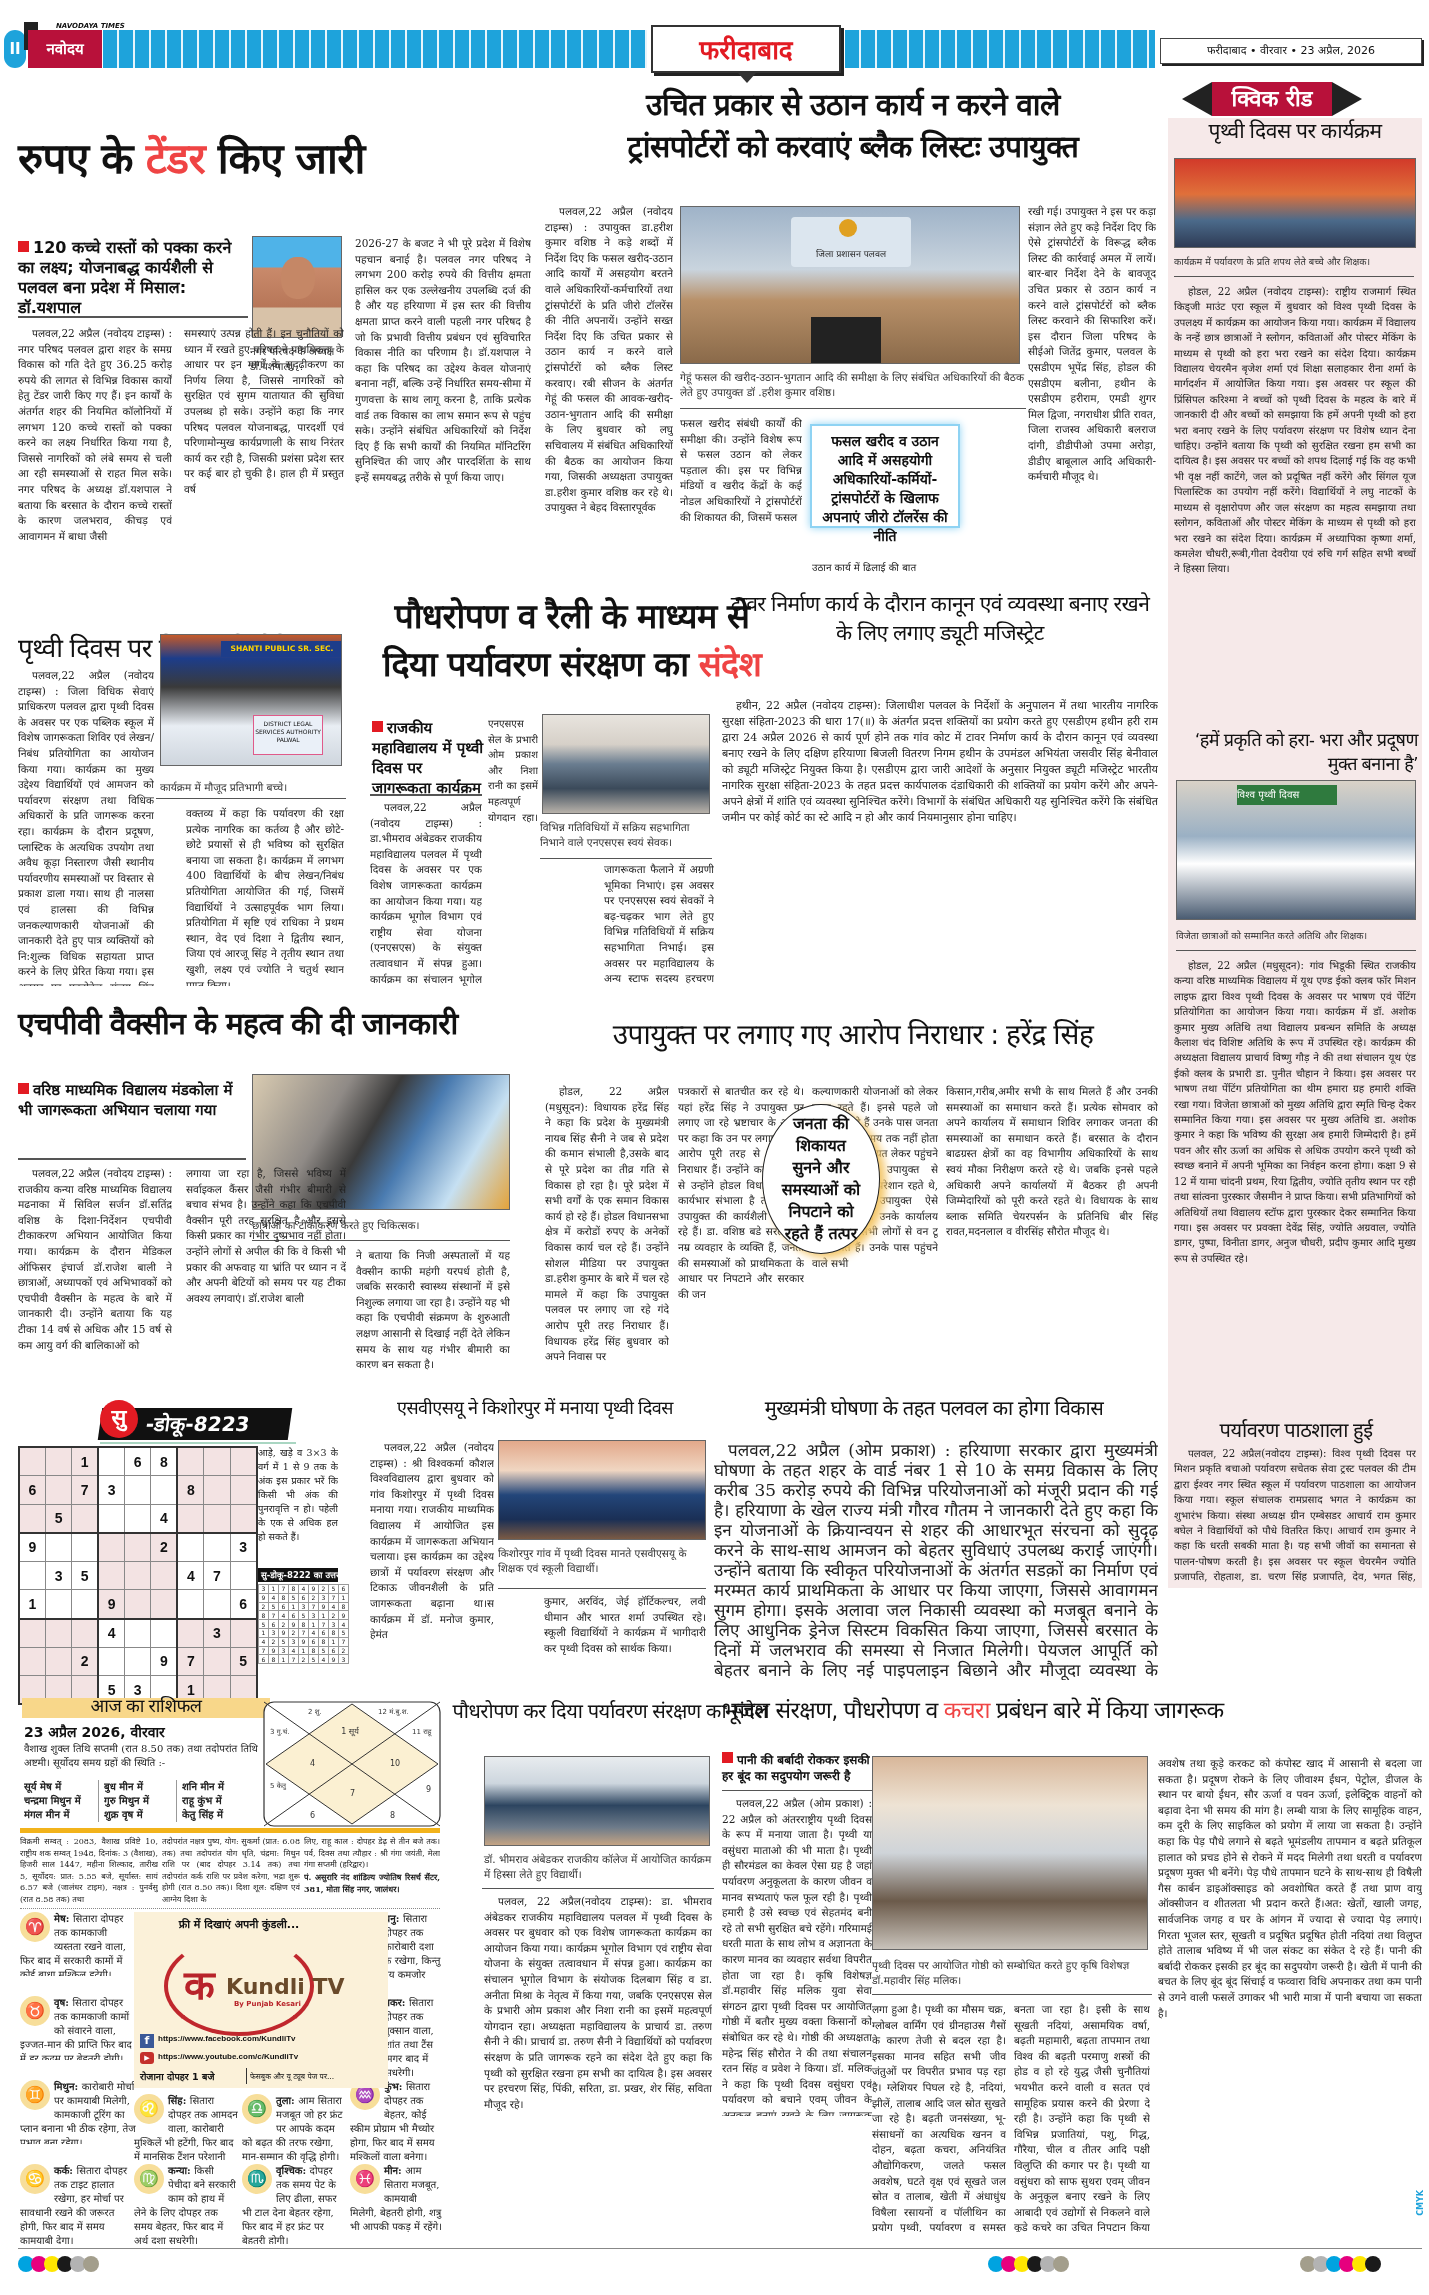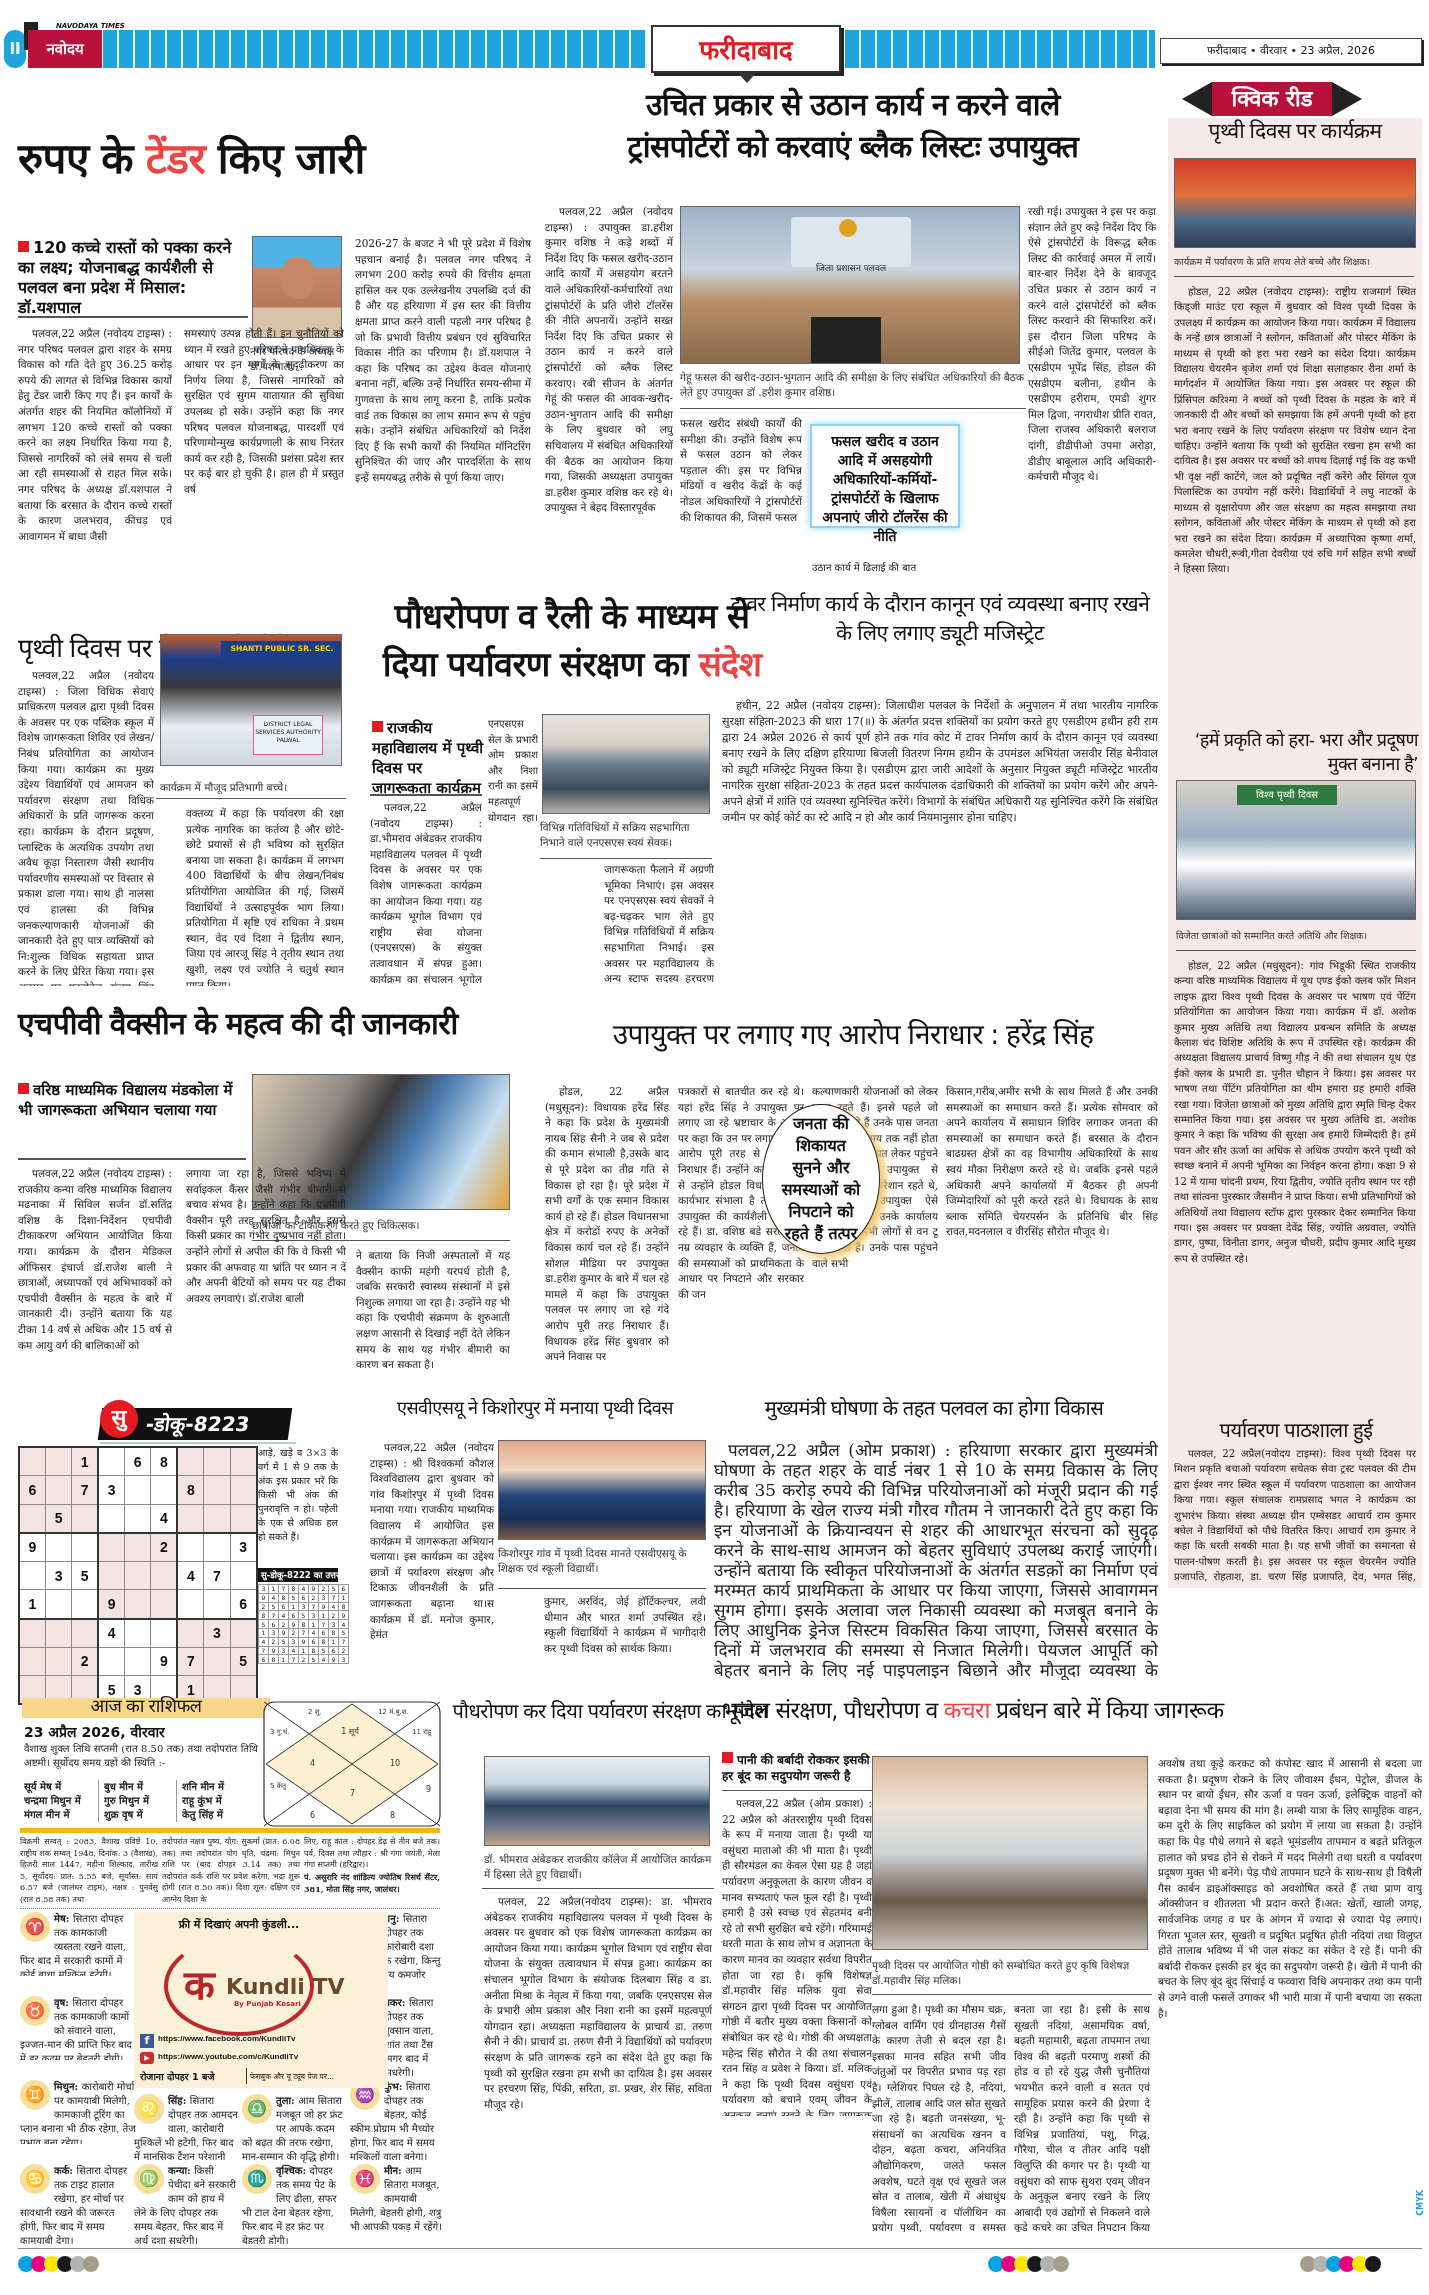--- a/index.html
+++ b/index.html
@@ -90,21 +90,21 @@
 
 <div>
   <div class="abs hl" style="left:548px;top:84px;width:610px;font-size:30px;line-height:42px;text-align:center">
     <span>उचित प्रकार से उठान कार्य न करने वाले</span><br>
     <span>ट्रांसपोर्टरों को करवाएं ब्लैक लिस्टः उपायुक्त</span>
   </div>
   <div class="abs body" style="left:545px;top:204px;width:128px;height:380px">
       <p>पलवल,22 अप्रैल (नवोदय टाइम्स) : उपायुक्त डा.हरीश कुमार वशिष्ठ ने कड़े शब्दों में निर्देश दिए कि फसल खरीद-उठान आदि कार्यों में असहयोग बरतने वाले अधिकारियों-कर्मचारियों तथा ट्रांसपोर्टरों के प्रति जीरो टॉलरेंस की नीति अपनायें। उन्होंने सख्त निर्देश दिए कि उचित प्रकार से उठान कार्य न करने वाले ट्रांसपोर्टरों को ब्लैक लिस्ट करवाए। रबी सीजन के अंतर्गत गेहूं की फसल की आवक-खरीद-उठान-भुगतान आदि की समीक्षा के लिए बुधवार को लघु सचिवालय में संबंधित अधिकारियों की बैठक का आयोजन किया गया, जिसकी अध्यक्षता उपायुक्त डा.हरीश कुमार वशिष्ठ कर रहे थे। उपायुक्त ने बेहद विस्तारपूर्वक</p>
     </div>
   <div class="photo" style="left:680px;top:206px;width:340px;height:158px;background:linear-gradient(180deg,#9fb3c8 0%,#c9d4de 40%,#b89068 60%,#8a6a4a 100%)">
-    <div style="position:absolute;left:110px;top:10px;width:120px;height:50px;background:#dce6ef;border-radius:4px;font-size:9px;text-align:center;padding-top:44px;color:#222">जिला प्रशासन पलवल</div>
+    <div style="position:absolute;left:110px;top:10px;width:120px;height:50px;background:#dce6ef;border-radius:4px;font-size:9px;text-align:center;padding-top:30px;color:#222">जिला प्रशासन पलवल</div>
     <div style="position:absolute;left:158px;top:12px;width:18px;height:18px;border-radius:50%;background:#e0a020"></div>
     <div style="position:absolute;left:130px;top:110px;width:70px;height:48px;background:#222"></div>
   </div>
   <div class="abs cap" style="left:680px;top:370px;width:346px">गेहूं फसल की खरीद-उठान-भुगतान आदि की समीक्षा के लिए संबंधित अधिकारियों की बैठक लेते हुए उपायुक्त डॉ .हरीश कुमार वशिष्ठ।</div>
   <div class="rule" style="left:680px;top:408px;width:346px;height:1px"></div>
   <div class="abs body" style="left:680px;top:416px;width:122px;height:168px">
       <p style="text-indent:0">फसल खरीद संबंधी कार्यों की समीक्षा की। उन्होंने विशेष रूप से फसल उठान को लेकर पड़ताल की। इस पर विभिन्न मंडियों व खरीद केंद्रों के कई नोडल अधिकारियों ने ट्रांसपोर्टरों की शिकायत की, जिसमें फसल</p>
     </div>
   <div class="callout-box" style="left:810px;top:424px;width:150px;height:104px">फसल खरीद व उठान आदि में असहयोगी अधिकारियों-कर्मियों-ट्रांसपोर्टरों के खिलाफ अपनाएं जीरो टॉलरेंस की नीति</div>
   <div class="abs body" style="left:812px;top:560px;width:150px;height:20px;font-size:10px">उठान कार्य में ढिलाई की बात</div>
@@ -120,21 +120,21 @@
   <div class="quick">क्विक रीड</div>
   <div class="abs hl" style="left:1172px;top:120px;width:246px;font-size:21px;text-align:center;font-weight:normal">पृथ्वी दिवस पर कार्यक्रम</div>
   <div class="photo" style="left:1174px;top:158px;width:242px;height:90px;background:linear-gradient(180deg,#d23a2a 0%,#e0703a 40%,#4b6a8a 70%,#2e3b55 100%)"></div>
   <div class="abs cap" style="left:1174px;top:254px;width:244px;font-size:9.5px">कार्यक्रम में पर्यावरण के प्रति शपथ लेते बच्चे और शिक्षक।</div>
   <div class="rule" style="left:1174px;top:276px;width:240px;height:1px"></div>
   <div class="abs body" style="left:1174px;top:284px;width:242px;height:454px;font-size:10.2px;line-height:15.4px">
       <p>होडल, 22 अप्रैल (नवोदय टाइम्स): राष्ट्रीय राजमार्ग स्थित किड्जी माउंट एरा स्कूल में बुधवार को विश्व पृथ्वी दिवस के उपलक्ष्य में कार्यक्रम का आयोजन किया गया। कार्यक्रम में विद्यालय के नन्हें छात्र छात्राओं ने स्लोगन, कविताओं और पोस्टर मेकिंग के माध्यम से पृथ्वी को हरा भरा रखने का संदेश दिया। कार्यक्रम विद्यालय चेयरमैन बृजेश शर्मा एवं शिक्षा सलाहकार रीना शर्मा के मार्गदर्शन में आयोजित किया गया। इस अवसर पर स्कूल की प्रिंसिपल करिश्मा ने बच्चों को पृथ्वी दिवस के महत्व के बारे में जानकारी दी और बच्चों को समझाया कि हमें अपनी पृथ्वी को हरा भरा बनाए रखने के लिए पर्यावरण संरक्षण पर विशेष ध्यान देना चाहिए। उन्होंने बताया कि पृथ्वी को सुरक्षित रखना हम सभी का दायित्व है। इस अवसर पर बच्चों को शपथ दिलाई गई कि वह कभी भी वृक्ष नहीं काटेंगे, जल को प्रदूषित नहीं करेंगे और सिंगल यूज पिलास्टिक का उपयोग नहीं करेंगे। विद्यार्थियों ने लघु नाटकों के माध्यम से वृक्षारोपण और जल संरक्षण का महत्व समझाया तथा स्लोगन, कविताओं और पोस्टर मेकिंग के माध्यम से पृथ्वी को हरा भरा रखने का संदेश दिया। कार्यक्रम में अध्यापिका कृष्णा शर्मा, कमलेश चौधरी,रूबी,गीता देवरीया एवं रुचि गर्ग सहित सभी बच्चों ने हिस्सा लिया।</p>
     </div>
   <div class="abs hl" style="left:1174px;top:728px;width:244px;font-size:18px;line-height:24px;text-align:right;font-weight:normal">‘हमें प्रकृति को हरा- भरा और प्रदूषण मुक्त बनाना है’</div>
   <div class="photo" style="left:1176px;top:780px;width:240px;height:140px;background:linear-gradient(180deg,#d9d2c7 0%,#9ab0c4 40%,#ffffff 60%,#4a5c72 100%)">
-    <div style="position:absolute;left:60px;top:4px;width:100px;height:20px;background:#2f7a3e;color:#fff;font-size:10px;line-height:20px;text-align:center">विश्व पृथ्वी दिवस</div>
+    <div style="position:absolute;left:60px;top:4px;width:100px;height:20px;background:#2f7a3e;color:#fff;font-size:10px;line-height:20px;">विश्व पृथ्वी दिवस</div>
   </div>
   <div class="abs cap" style="left:1176px;top:928px;width:244px;font-size:9.5px">विजेता छात्राओं को सम्मानित करते अतिथि और शिक्षक।</div>
   <div class="rule" style="left:1176px;top:950px;width:240px;height:1px"></div>
   <div class="abs body" style="left:1174px;top:958px;width:242px;height:448px;font-size:10.2px;line-height:15.4px">
       <p>होडल, 22 अप्रैल (मधुसूदन): गांव भिडूकी स्थित राजकीय कन्या वरिष्ठ माध्यमिक विद्यालय में यूथ एण्ड ईको क्लब फॉर मिशन लाइफ द्वारा विश्व पृथ्वी दिवस के अवसर पर भाषण एवं पेंटिंग प्रतियोगिता का आयोजन किया गया। कार्यक्रम में डॉ. अशोक कुमार मुख्य अतिथि तथा विद्यालय प्रबन्धन समिति के अध्यक्ष कैलाश चंद विशिष्ट अतिथि के रूप में उपस्थित रहे। कार्यक्रम की अध्यक्षता विद्यालय प्राचार्य विष्णु गौड़ ने की तथा संचालन यूथ एंड ईको क्लब के प्रभारी डा. पुनीत चौहान ने किया। इस अवसर पर भाषण तथा पेंटिंग प्रतियोगिता का थीम हमारा ग्रह हमारी शक्ति रखा गया। विजेता छात्राओं को मुख्य अतिथि द्वारा स्मृति चिन्ह देकर सम्मानित किया गया। इस अवसर पर मुख्य अतिथि डा. अशोक कुमार ने कहा कि भविष्य की सुरक्षा अब हमारी जिम्मेदारी है। हमें पवन और सौर ऊर्जा का अधिक से अधिक उपयोग करने पृथ्वी को स्वच्छ बनाने में अपनी भूमिका का निर्वहन करना होगा। कक्षा 9 से 12 में यामा चांदनी प्रथम, रिया द्वितीय, ज्योति तृतीय स्थान पर रही तथा सांत्वना पुरस्कार जैसमीन ने प्राप्त किया। सभी प्रतिभागियों को अतिथियों तथा विद्यालय स्टॉफ द्वारा पुरस्कार देकर सम्मानित किया गया। इस अवसर पर प्रवक्ता देवेंद्र सिंह, ज्योति अग्रवाल, ज्योति डागर, पुष्पा, विनीता डागर, अनुज चौधरी, प्रदीप कुमार आदि मुख्य रूप से उपस्थित रहे।</p>
     </div>
   <div class="abs hl" style="left:1174px;top:1420px;width:244px;font-size:20px;text-align:center;font-weight:normal">पर्यावरण पाठशाला हुई</div>
   <div class="abs body" style="left:1174px;top:1446px;width:242px;height:138px;font-size:10.2px;line-height:15.4px">
       <p>पलवल, 22 अप्रैल(नवोदय टाइम्स): विश्व पृथ्वी दिवस पर मिशन प्रकृति बचाओ पर्यावरण सचेतक सेवा ट्रस्ट पलवल की टीम द्वारा ईश्वर नगर स्थित स्कूल में पर्यावरण पाठशाला का आयोजन किया गया। स्कूल संचालक रामप्रसाद भगत ने कार्यक्रम का शुभारंभ किया। संस्था अध्यक्ष ग्रीन एम्बेसडर आचार्य राम कुमार बघेल ने विद्यार्थियों को पौधे वितरित किए। आचार्य राम कुमार ने कहा कि धरती सबकी माता है। यह सभी जीवों का समानता से पालन-पोषण करती है। इस अवसर पर स्कूल चेयरमैन ज्योति प्रजापति, रोहताश, डा. चरण सिंह प्रजापति, देव, भगत सिंह, जावेद अली मौजूद रहे।</p>
     </div>

